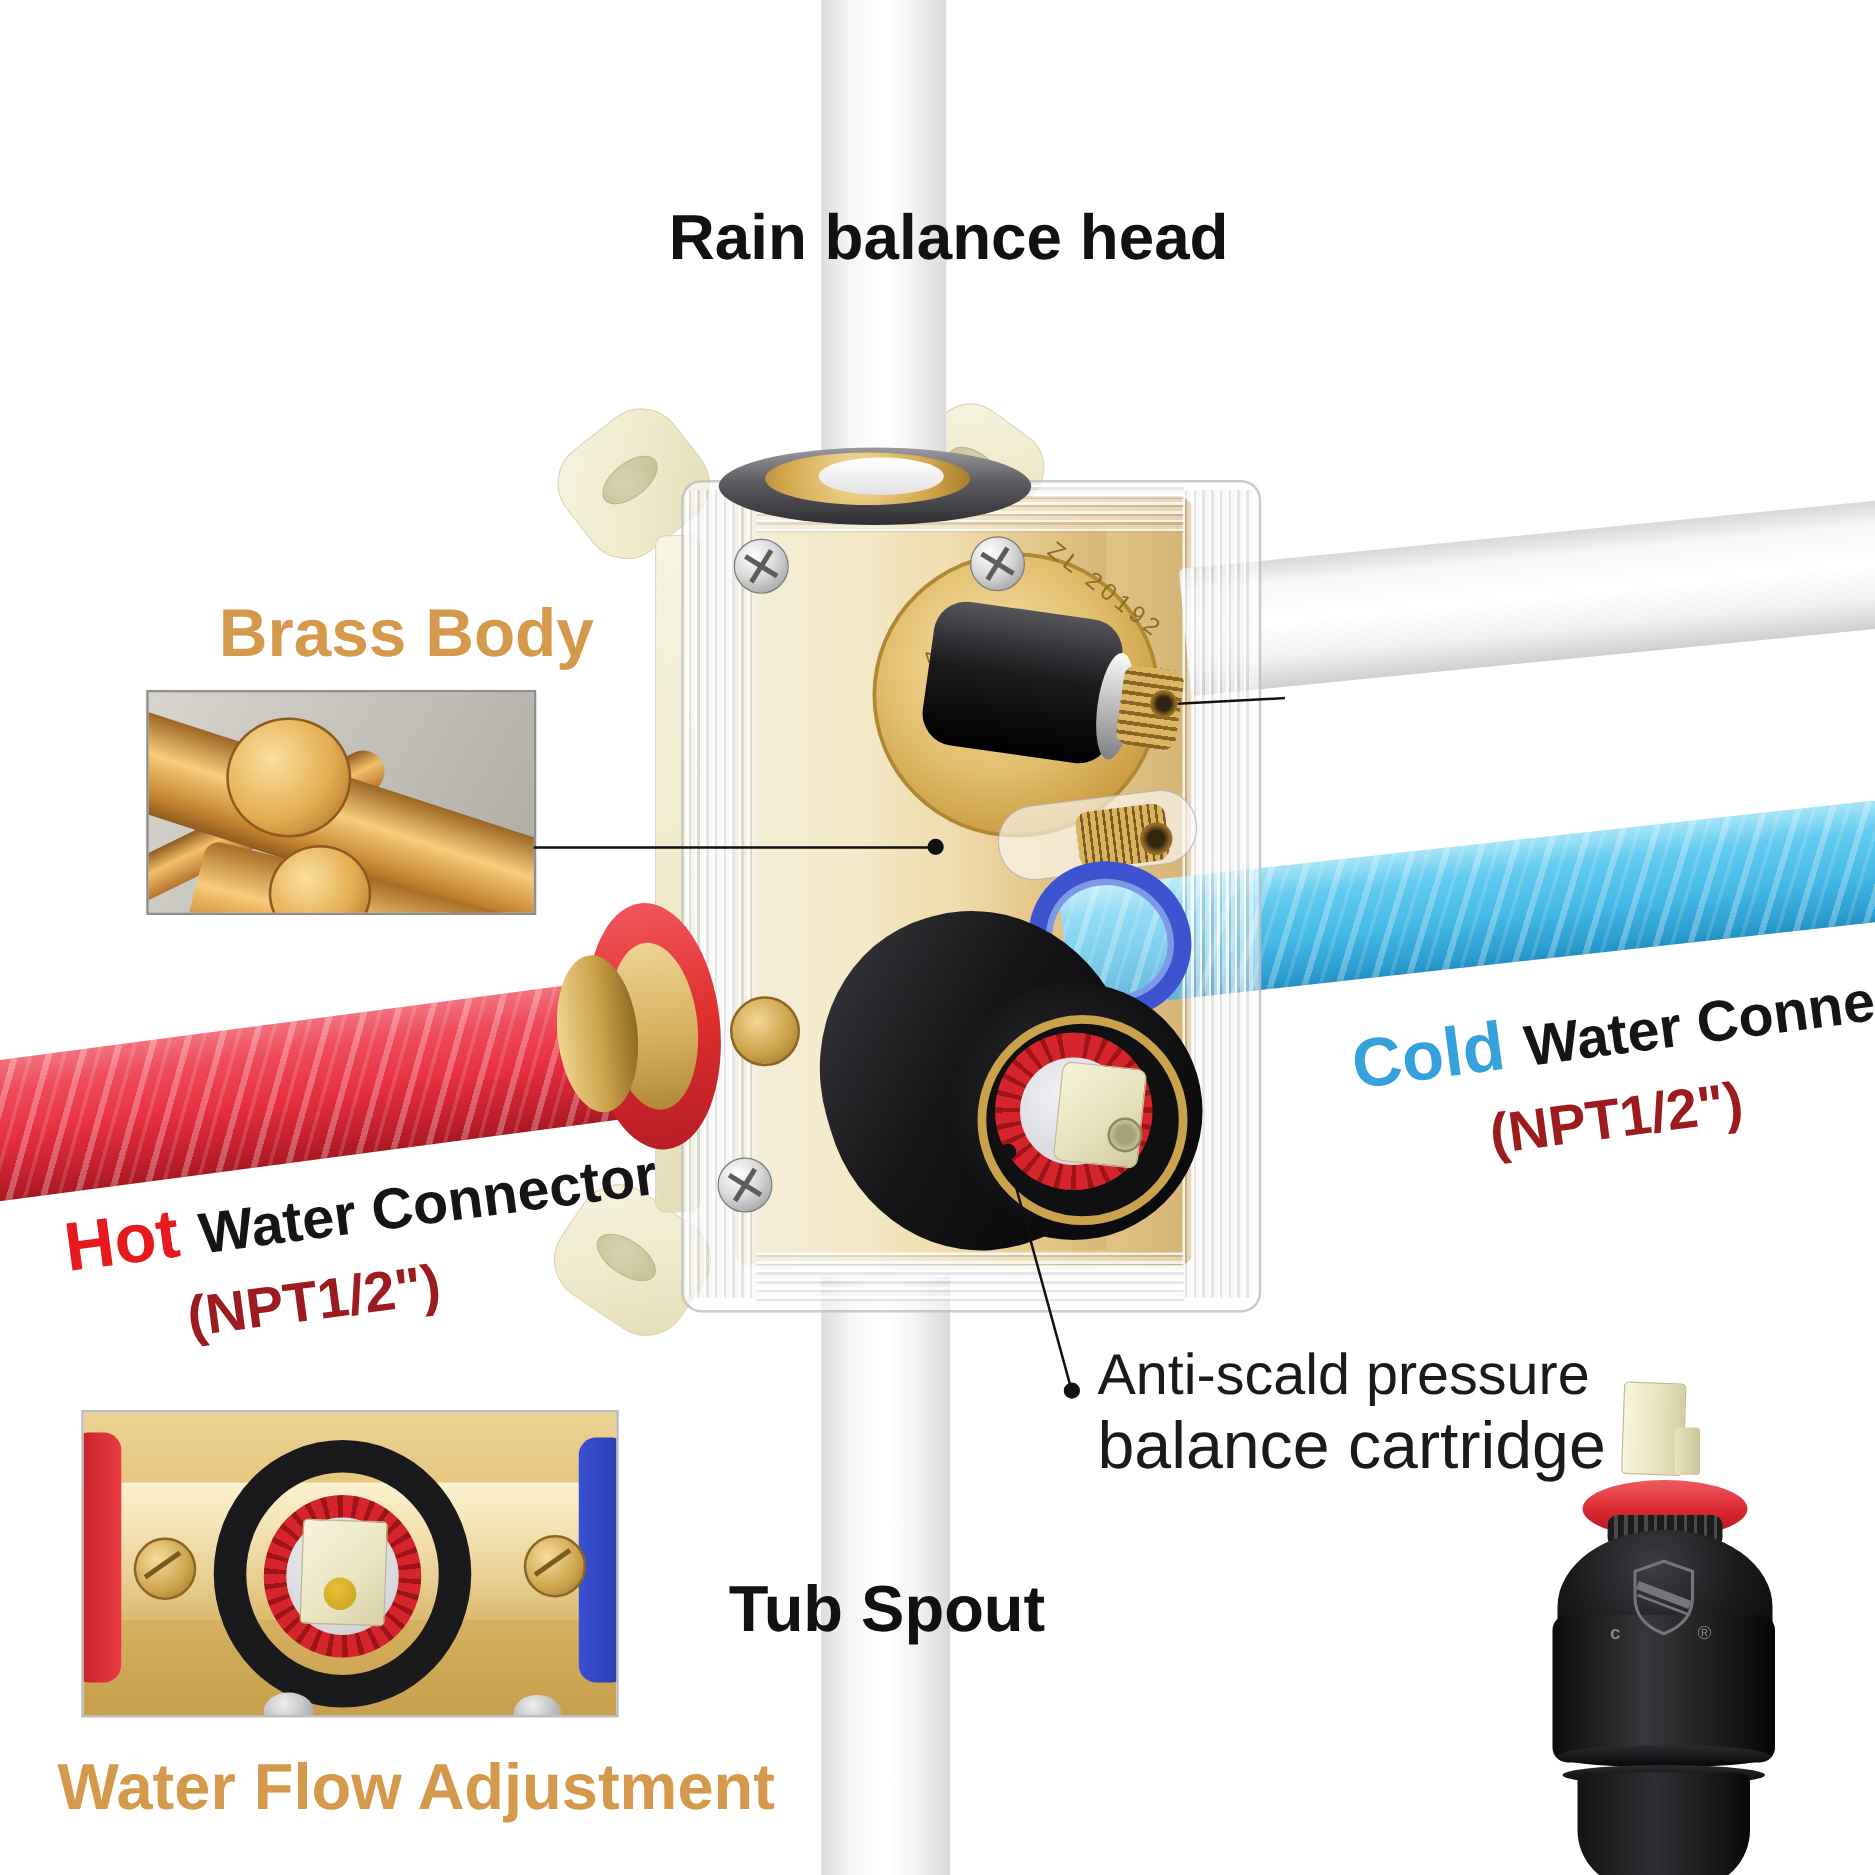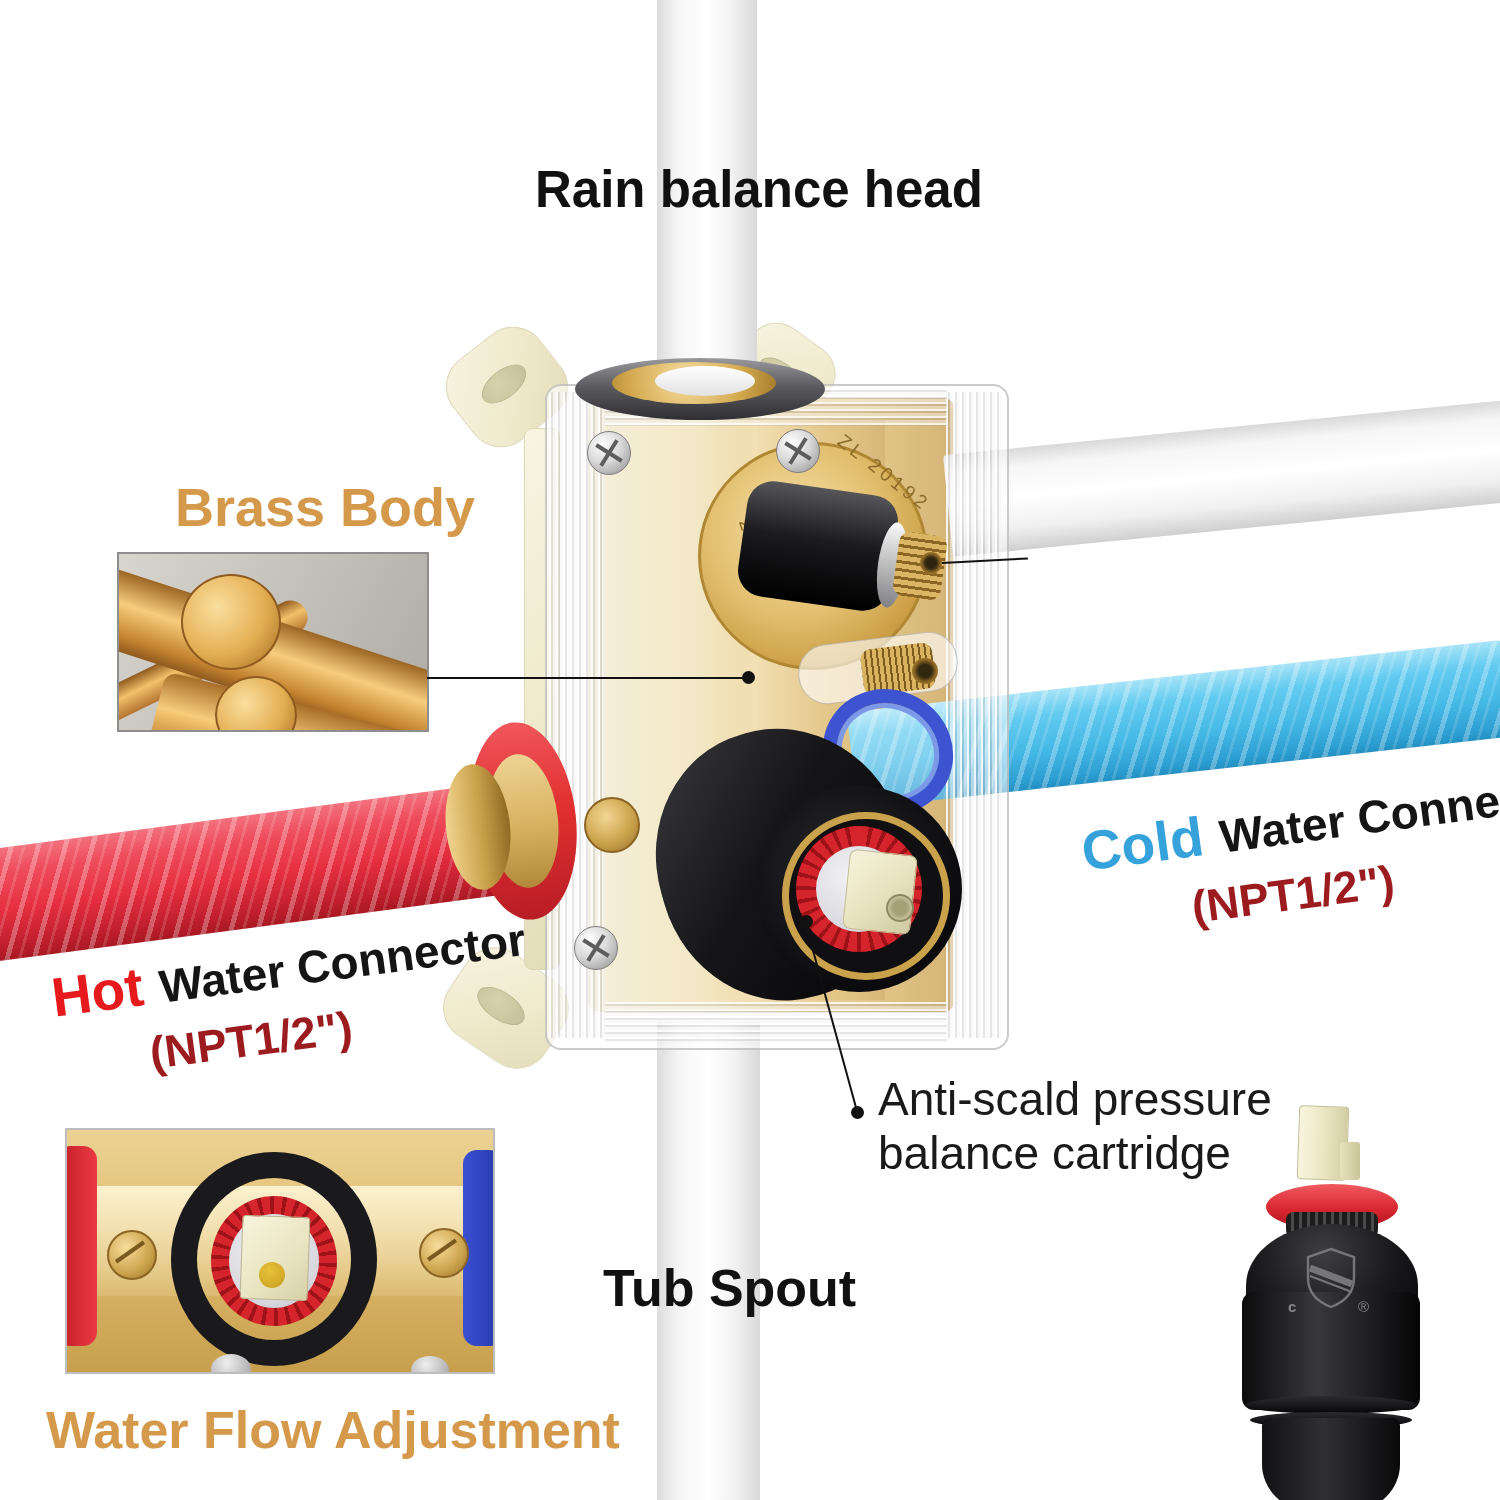--- a/index.html
+++ b/index.html
@@ -204,19 +204,19 @@
   </div>
   <div class="txt b" style="left:150px;top:1028px;transform:rotate(-7.5deg);transform-origin:0 50%;font-size:45px;color:#9c1b1e;z-index:7;">(NPT1/2")</div>
 
   <div class="txt" style="left:1082px;top:820px;transform:rotate(-7.5deg);transform-origin:0 50%;z-index:7;">
     <span class="b" style="color:#36a2dc;font-size:55px;">Cold</span>
     <span class="b" style="color:#151515;font-size:46px;margin-left:12px;">Water Connector</span>
   </div>
   <div class="txt b" style="left:1192px;top:882px;transform:rotate(-7.5deg);transform-origin:0 50%;font-size:45px;color:#9c1b1e;z-index:7;">(NPT1/2")</div>
 
   <div class="txt" style="left:878px;top:1072px;font-size:46px;color:#1a1a1a;z-index:7;">Anti-scald pressure</div>
-  <div class="txt" style="left:878px;top:1126px;font-size:46px;color:#1a1a1a;z-index:7;">balance cartridge</div>
-
-  <div class="txt b" style="left:603px;top:1258px;font-size:52px;z-index:7;">Tub Spout</div>
+  <div class="txt" style="left:878px;top:1126px;font-size:53px;color:#1a1a1a;z-index:7;">balance cartridge</div>
+
+  <div class="txt b" style="left:583px;top:1258px;font-size:52px;z-index:7;">Tub Spout</div>
 
   <div class="txt b" style="left:46px;top:1400px;font-size:52px;color:#d5994c;z-index:7;">Water Flow Adjustment</div>
 
 </div>
 
 </body></html>

